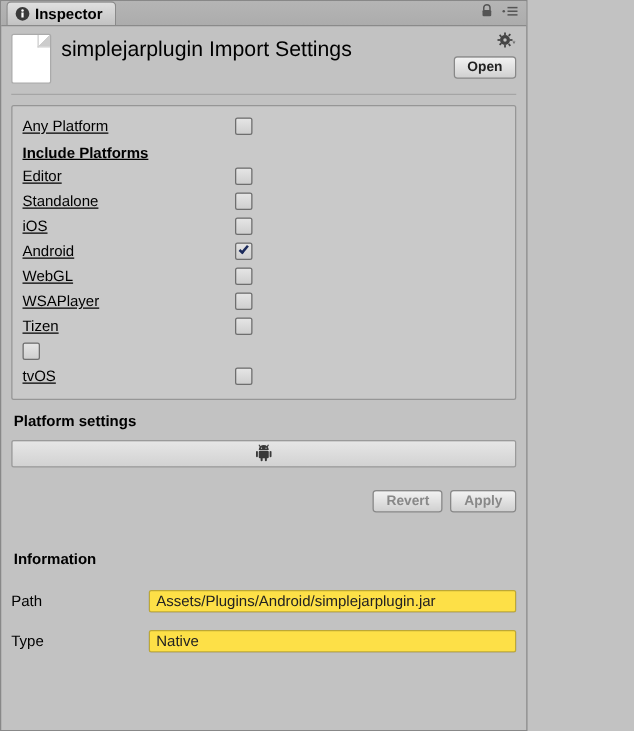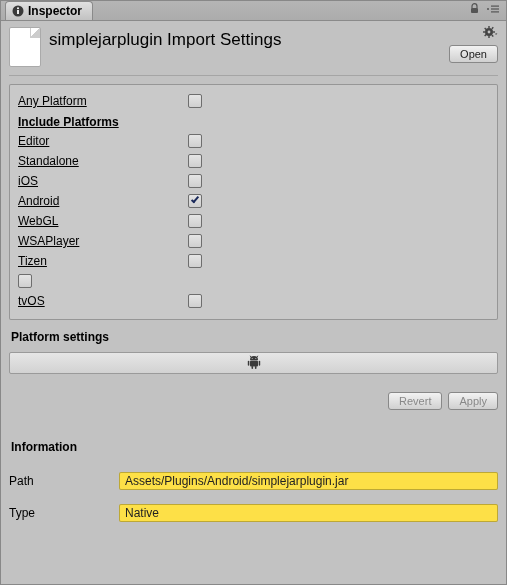--- a/index.html
+++ b/index.html
@@ -10,21 +10,21 @@
     background: #c2c2c2;
     color: #000;
     width: 507px;
     height: 585px;
     overflow: hidden;
     box-sizing: border-box;
   }
   *, *::before, *::after { box-sizing: border-box; }
 
   .panel {
-    width: 507px;
+    width: 422px;
     height: 585px;
     background: #c2c2c2;
     border: 1px solid #888;
   }
 
   .tab-bar {
     height: 20px;
     background: linear-gradient(#b5b5b5, #acacac);
     border-bottom: 1px solid #8a8a8a;
     display: flex;
@@ -105,20 +105,21 @@
     align-items: center;
     justify-content: center;
     height: 18px;
     padding: 0 10px;
     font-size: 11px;
     background: linear-gradient(#f2f2f2, #d0d0d0);
     border: 1px solid #888;
     border-radius: 3px;
     color: #222;
     cursor: default;
+    font-weight: bold;
   }
   .ubtn.disabled {
     color: #888;
   }
 
   .section {
     margin: 8px 8px 0 8px;
   }
   .section-hdr {
     font-weight: bold;

